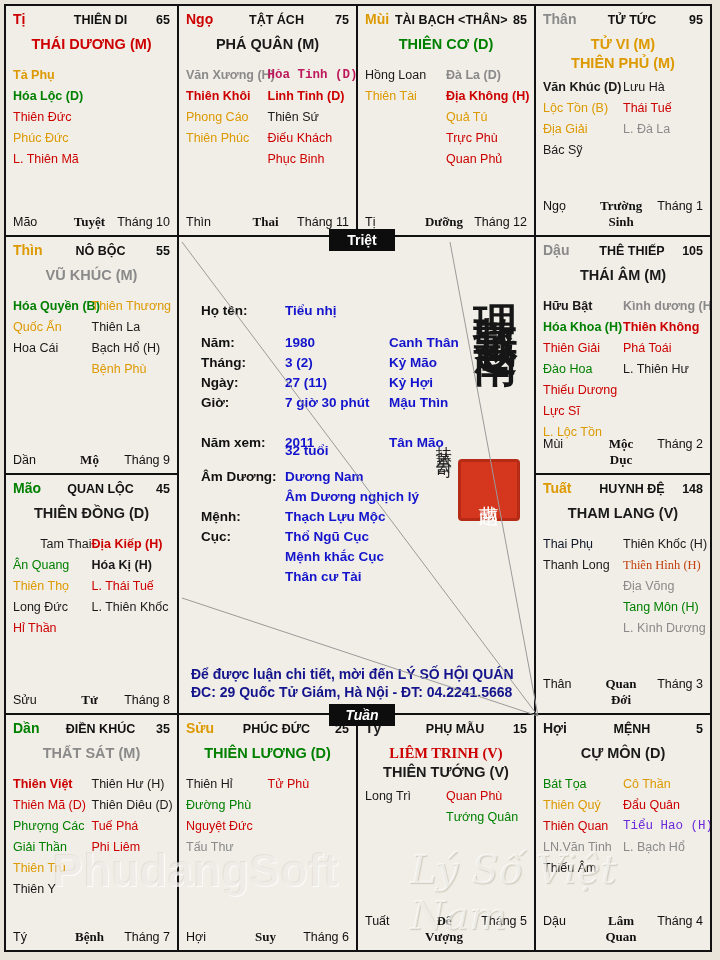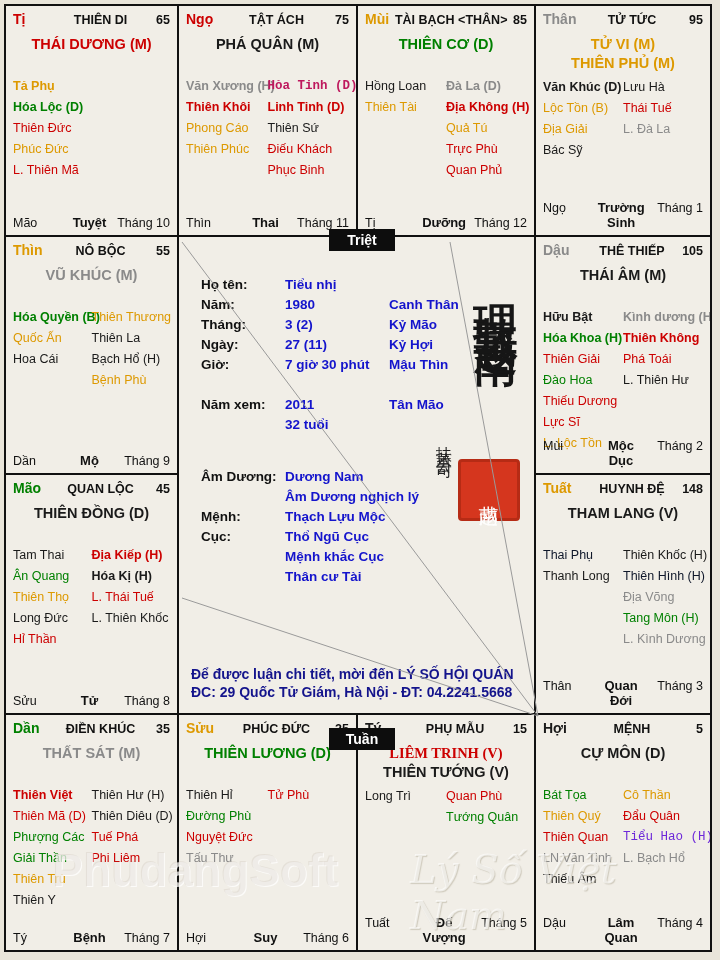--- a/index.html
+++ b/index.html
@@ -8,47 +8,47 @@
          display:grid;grid-template-columns:171px 177px 176px 1fr;grid-template-rows:229px 236px 238px 1fr;gap:2px;box-sizing:border-box;}
   .cell{background:#f1eee7;position:relative;padding:5px 7px;overflow:hidden;}
   .center{grid-column:2/4;grid-row:2/4;}
   
   .phead{display:flex;align-items:baseline;}
   .branch{font-size:14px;font-weight:bold;width:52px;white-space:nowrap;}
   .pname{flex:1;text-align:center;font-weight:bold;font-size:12.5px;color:#111;white-space:nowrap;}
   .pnum{width:34px;text-align:right;font-weight:bold;font-size:12.5px;color:#111;}
   .mains{margin-top:8px;text-align:center;}
   .mains .star{font-size:14.5px;font-weight:bold;line-height:19px;white-space:nowrap;}
-  .cols{display:flex;margin-top:22px;}
+  .cols{display:flex;margin-top:11px;}
   .col{width:50%;}
   .col .star{font-size:12.5px;line-height:21px;white-space:nowrap;}
   .star.bold{font-weight:bold;}
   .pfoot{position:absolute;left:7px;right:7px;bottom:5px;display:flex;align-items:baseline;font-size:12.5px;color:#111;}
   .fb{width:60px;}
-  .fs{flex:1;text-align:center;font-weight:bold;font-size:13px;}
+  .fs{flex:1;text-align:center;font-weight:bold;font-size:13px;font-family:Liberation Serif, serif;}
   .fm{width:64px;text-align:right;}
   
   .info{position:absolute;left:22px;top:40px;}
   .attrs{position:absolute;left:22px;top:232px;}
   .irow{display:flex;height:20px;align-items:baseline;}
   .irow.gap{margin-top:20px;}
   .ilabel{width:84px;font-weight:bold;font-size:13.5px;color:#111;white-space:nowrap;}
   .ivalue{width:104px;font-weight:bold;font-size:13.5px;color:#1414cc;white-space:nowrap;}
-  .iextra{font-weight:bold;font-size:13.5px;color:#1414cc;white-space:nowrap;}
+  .iextra{font-weight:bold;font-size:13.5px;color:#1414cc;white-space:nowrap;margin-top:38px;}
   .attrs .ivalue{width:auto;}
   .contact{position:absolute;left:12px;bottom:12px;font-weight:bold;font-size:14px;color:#14148c;line-height:18px;white-space:nowrap;}
   .calli{position:absolute;top:32px;right:8px;writing-mode:vertical-rl;font-family:"DejaVu Serif",serif;font-size:44px;font-weight:bold;color:#161616;letter-spacing:13px;}
   .calliSmall{position:absolute;top:196px;right:80px;writing-mode:vertical-rl;font-family:"DejaVu Serif",serif;font-size:16px;color:#222;letter-spacing:6px;}
   .seal{position:absolute;top:222px;right:14px;width:56px;height:56px;background:#d3290f;border:3px solid #b21d06;border-radius:4px;
         display:flex;align-items:center;justify-content:center;color:#fff;font-family:"DejaVu Serif",serif;font-size:20px;line-height:24px;
         writing-mode:vertical-rl;opacity:.93;z-index:2;}
   
   .badge{position:absolute;width:66px;height:22px;background:#0d0d0d;color:#fff;font-weight:bold;font-size:14px;text-align:center;line-height:22px;z-index:6;}
   #triet{left:329px;top:229px;}
-  #tuan{left:329px;top:728px;}
+  #tuan{left:329px;top:704px;font-style:italic;}
   
   .lines{position:absolute;left:0;top:0;z-index:2;pointer-events:none;}
   .wm{position:absolute;z-index:3;pointer-events:none;}
   .wm1{left:52px;top:843px;font-size:46px;font-weight:bold;color:rgba(125,112,88,0.10);text-shadow:1px 1px 0 rgba(255,255,255,0.75);}
   .wm2{left:410px;top:846px;font-size:40px;font-style:italic;font-family:"DejaVu Serif",serif;color:rgba(255,255,255,0.6);text-shadow:1px 1px 1px rgba(150,140,115,0.35);}
 </style>
 </head>
 <body>
 
 <div class="page">
@@ -308,21 +308,21 @@
       <div class="phead">
         <span class="branch" style="color: rgb(0, 128, 0);">Mão</span>
         <span class="pname">QUAN LỘC</span>
         <span class="pnum">45</span>
       </div>
       <div class="mains">
           <div class="star" style="color: rgb(26, 26, 26);">THIÊN ĐỒNG (D)</div>
         </div>
       <div class="cols">
           <div class="col">
-            <div class="star" style="color: rgb(26, 26, 26);">Tam Thai</div>
+            <div class="star" style="color: rgb(26, 26, 26); text-align: right;">Tam Thai</div>
             <div class="star" style="color: rgb(0, 128, 0);">Ân Quang</div>
             <div class="star" style="color: rgb(221, 153, 0);">Thiên Thọ</div>
             <div class="star" style="color: rgb(26, 26, 26);">Long Đức</div>
             <div class="star" style="color: rgb(204, 0, 0);">Hỉ Thần</div>
           </div>
           <div class="col">
             <div class="star bold" style="color: rgb(204, 0, 0);">Địa Kiếp (H)</div>
             <div class="star bold" style="color: rgb(26, 26, 26);">Hóa Kị (H)</div>
             <div class="star" style="color: rgb(204, 0, 0);">L. Thái Tuế</div>
             <div class="star" style="color: rgb(26, 26, 26);">L. Thiên Khốc</div>
@@ -344,21 +344,21 @@
       <div class="mains">
           <div class="star" style="color: rgb(26, 26, 26);">THAM LANG (V)</div>
         </div>
       <div class="cols">
           <div class="col">
             <div class="star" style="color: #0f172a;">Thai Phụ</div>
             <div class="star" style="color: rgb(26, 26, 26);">Thanh Long</div>
           </div>
           <div class="col">
             <div class="star" style="color: rgb(26, 26, 26);">Thiên Khốc (H)</div>
-            <div class="star" style="color: #0f172a;">Thiên Hình (H)</div>
+            <div class="star" style="color: #c2410c; font-family: Liberation Serif, serif;">Thiên Hình (H)</div>
             <div class="star" style="color: rgb(138, 138, 138);">Địa Võng</div>
             <div class="star" style="color: rgb(0, 128, 0);">Tang Môn (H)</div>
             <div class="star" style="color: rgb(138, 138, 138);">L. Kình Dương</div>
           </div>
         </div>
       <div class="pfoot">
         <span class="fb">Thân</span>
         <span class="fs">Quan Đới</span>
         <span class="fm">Tháng 3</span>
       </div>

